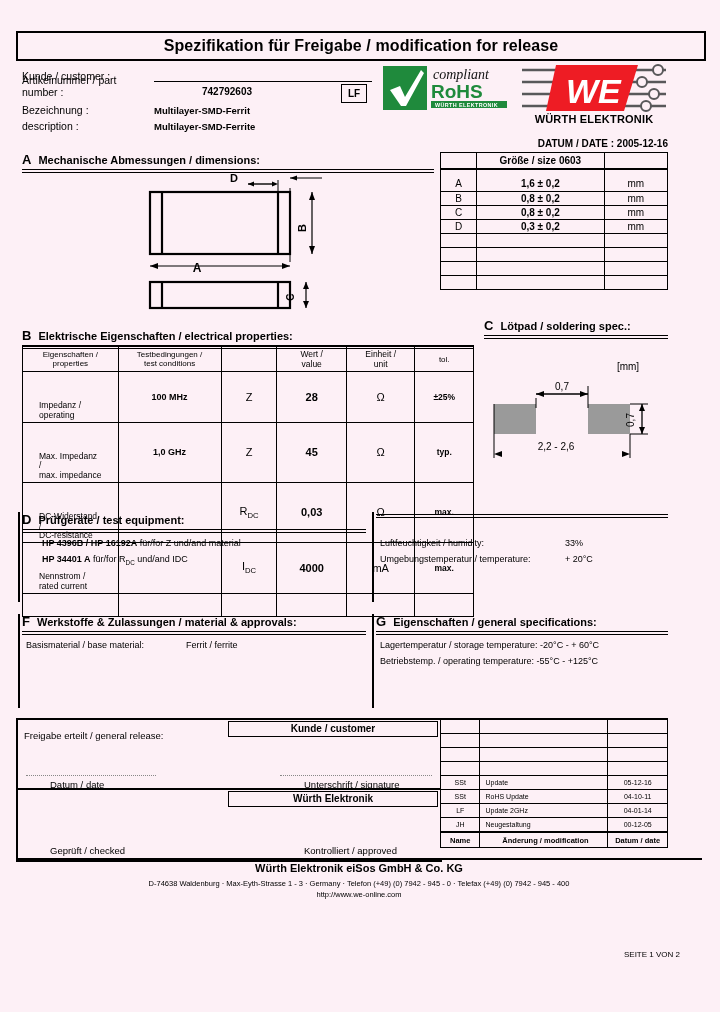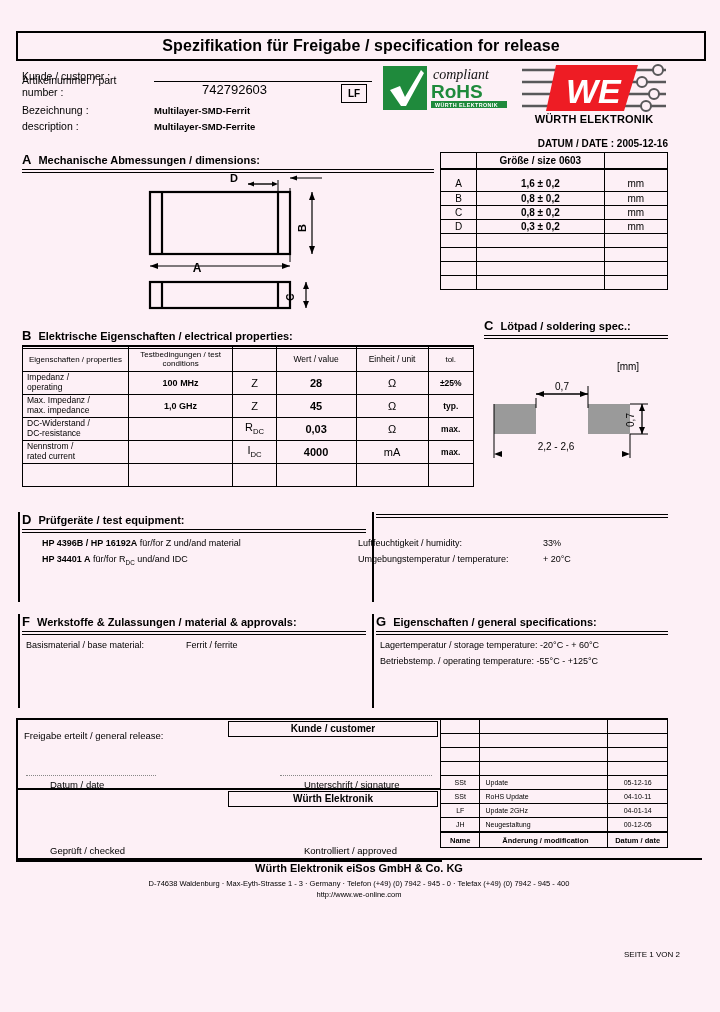--- a/index.html
+++ b/index.html
@@ -74,22 +74,22 @@
     flex: 1;
     border-bottom: 1px solid #000;
     height: 13px;
     position: relative;
   }
   .hdr-line.noline { border-bottom: none; }
   .hdr-val {
     position: absolute;
     left: 48px;
     bottom: 1px;
-    font-weight: normal;
-    font-size: 13px;
+    font-weight: bold;
+    font-size: 10px;
   }
   .hdr-desc {
     display: flex;
     height: 16px;
     align-items: baseline;
   }
   .hdr-desc .v {
     font-weight: bold;
     font-size: 9.5px;
   }
@@ -166,36 +166,36 @@
   .secB-head { position: absolute; left: 22px; top: 328px; width: 452px; }
   .eltable {
     position: absolute;
     left: 22px; top: 346px;
     width: 452px;
     border-collapse: collapse;
     font-size: 8.5px;
   }
   .eltable td {
     border: 1px solid #000;
-    padding: 1px 4px;
+    padding: 1px 16px;
     height: 20px;
   }
   .eltable .hrow td {
     text-align: center;
     vertical-align: middle;
     font-size: 8px;
     height: 22px;
   }
   .eltable .cprop { width: 108px; }
   .eltable .ccond { width: 104px; text-align: center; font-weight: bold; font-size: 9px; }
   .eltable .csym  { width: 38px;  text-align: center; font-size: 11px; }
   .eltable .cval  { width: 82px;  text-align: center; font-weight: bold; font-size: 11px; }
   .eltable .cunit { width: 72px;  text-align: center; font-size: 11px; }
   .eltable .ctol  { width: 40px;  text-align: center; font-weight: bold; font-size: 8.5px; }
-  .eltable .prop-txt { line-height: 1.15; }
+  .eltable .prop-txt { line-height: 1.15; margin-top: 28px; }
   sub { font-size: 70%; }
 
   
   .secC-head { position: absolute; left: 484px; top: 318px; width: 184px; }
   .secC-draw {
     position: absolute;
     left: 484px; top: 346px;
     width: 184px; height: 140px;
   }
 
@@ -307,21 +307,21 @@
     text-align: right;
     font-size: 8px;
   }
 </style>
 </head>
 <body>
 
 <div class="page">
 
   <div class="titlebar">
-    <span>Spezifikation für Freigabe / specification for release</span>
+    <span>Spezifikation für Freigabe / modification for release</span>
   </div>
 
   <div class="hdr">
     <div class="hdr-row">
       <div class="hdr-label">Kunde / customer :</div>
       <div class="hdr-line">
         <span class="hdr-val"></span>
       </div>
     </div>
     <div class="hdr-row">
@@ -624,21 +624,21 @@
     <div class="line">
       <span class="bold">HP 34401 A</span>
       <span>für/for R</span><sub>DC</sub><span> und/and IDC</span>
     </div>
   </div>
 
   <div class="box-head" style="left:376px; top:512px; width:292px;">
     <div class="dbl-rule" style="margin-top:2px"></div>
   </div>
   <div class="vline" style="left:372px; top:512px; height:90px;"></div>
-  <div class="panel-text" style="left:358px; top:538px; width:288px;">
+  <div class="panel-text" style="left:380px; top:538px; width:288px;">
     <div class="line" style="display:flex">
       <span style="width:185px">Luftfeuchtigkeit / humidity:</span>
       <span>33%</span>
     </div>
     <div class="line" style="display:flex">
       <span style="width:185px">Umgebungstemperatur / temperature:</span>
       <span>+ 20°C</span>
     </div>
   </div>
 

